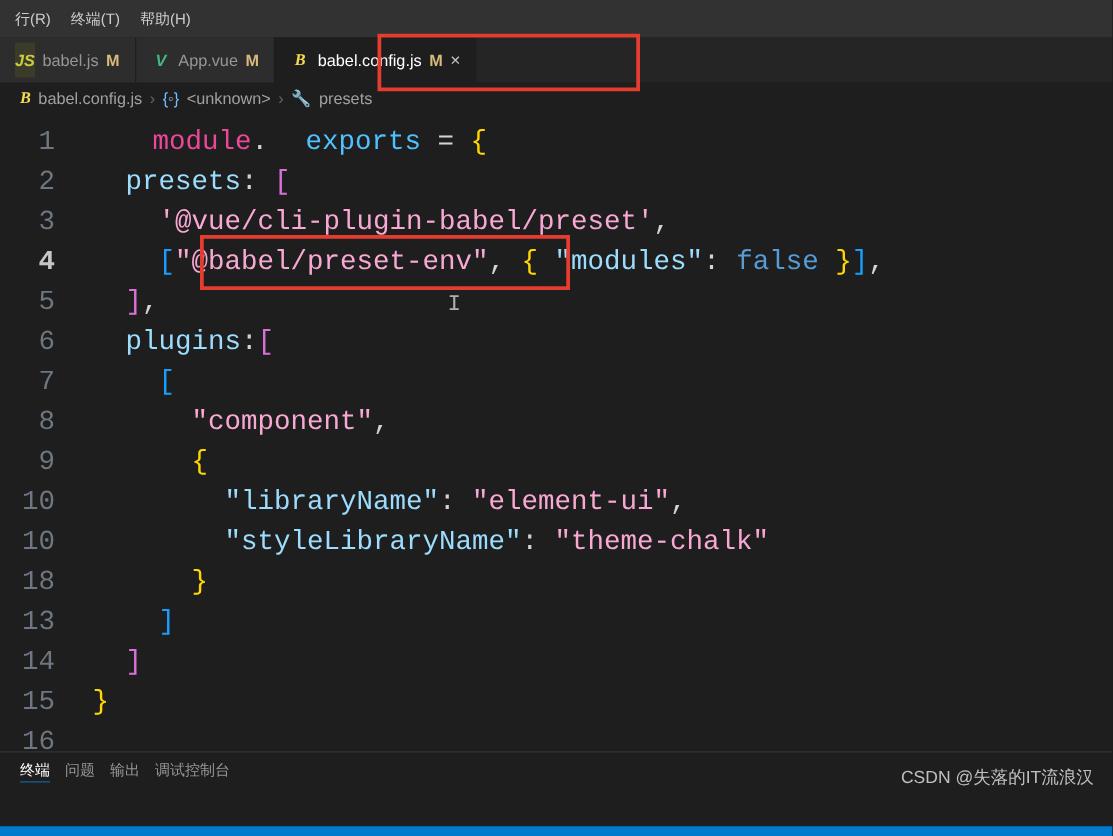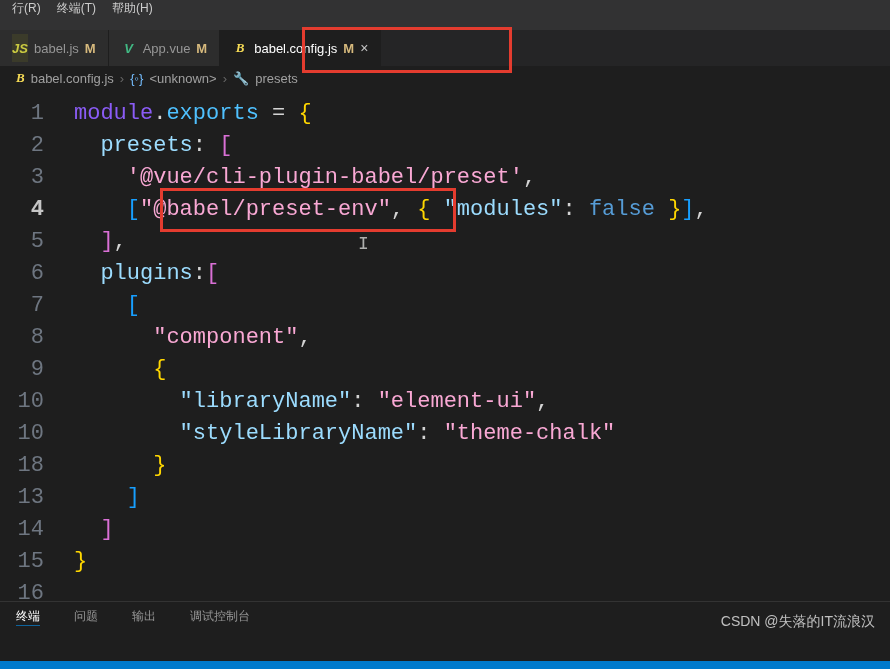--- a/index.html
+++ b/index.html
@@ -9,20 +9,21 @@
       color: #d4d4d4;
       width: 890px;
       height: 669px;
       overflow: hidden;
       position: relative;
     }
     .menubar {
       height: 30px;
       background: #323233;
       display: flex;
+      align-items: center;
       padding: 0 4px;
       font-size: 12px;
       font-family: "Segoe UI", sans-serif;
     }
     .menu-item {
       padding: 0 8px;
       color: #cccccc;
       cursor: pointer;
     }
     .titlebar-title {
@@ -91,23 +92,23 @@
     .gutter .current { color: #c6c6c6; font-weight: bold; }
     .code {
       flex: 1;
       padding: 8px 0 0 6px;
       font-size: 22px;
       line-height: 32px;
       white-space: pre;
       position: relative;
     }
     .code .line { position: relative; border-left: 2px solid transparent; padding-left:4px;}
-    .tok-kw { color: #8b5cf6; }
+    .tok-kw { color: #ec4899; margin-left: 48px; }
     .tok-prop { color: #9cdcfe; }
-    .tok-export { color: #4fc1ff; }
+    .tok-export { color: #4fc1ff; margin-left: 30px; }
     .tok-punct { color: #d4d4d4; }
     .tok-bracket { color: #da70d6; }
     .tok-bracket2 { color: #179fff; }
     .tok-bracket3 { color: #ffd700; }
     .tok-str { color: #f9a8d4; }
     .tok-key { color: #9cdcfe; }
     .tok-bool { color: #569cd6; }
     .highlight-box1 {
       position:absolute;
       border: 3px solid #e43c2f;
@@ -122,21 +123,21 @@
     }
     .panel-tabs {
       position:absolute;
       bottom:38px;
       left:0; right:0;
       height:30px;
       background:#1e1e1e;
       border-top:1px solid #333;
       display:flex;
       align-items:center;
-      gap:34px;
+      gap:12px;
       padding:0 16px;
       font-size:12px;
       font-family:"Segoe UI",sans-serif;
       color:#969696;
     }
     .panel-tabs .ptab.active { color:#fff; border-bottom:1px solid #0e639c;}
     .watermark {
       position:absolute;
       bottom:38px; right:15px;
       color:#c0c0c0;

